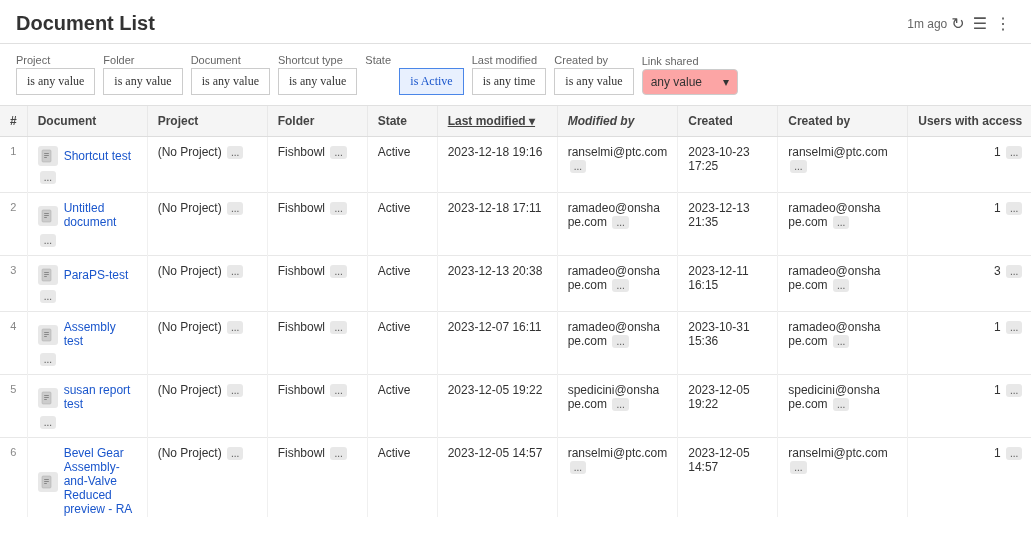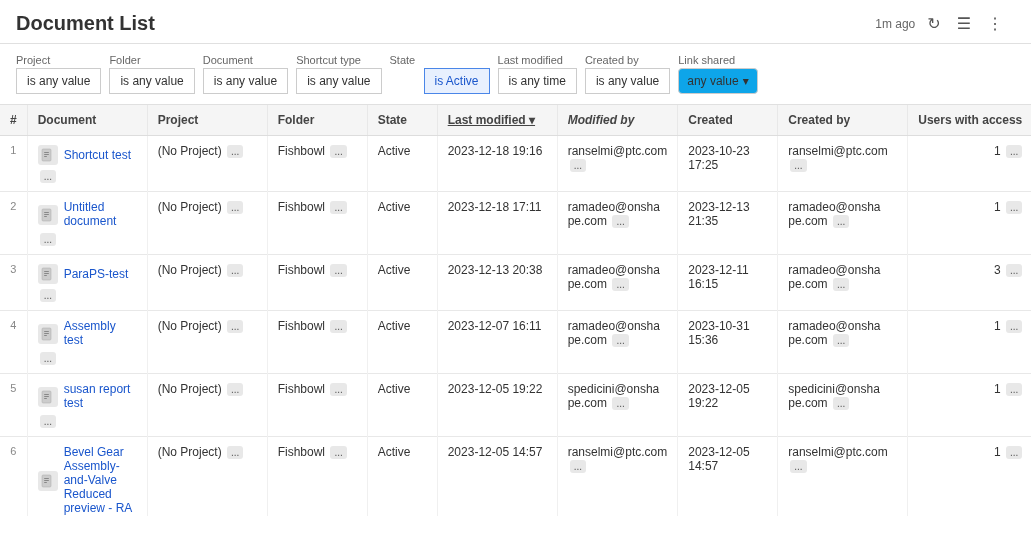--- a/index.html
+++ b/index.html
@@ -1,28 +1,28 @@
 <!DOCTYPE html>
 <html><head>
   <meta charset="utf-8">
   <style>
     * { box-sizing: border-box; margin: 0; padding: 0; }
     body { font-family: -apple-system, BlinkMacSystemFont, 'Segoe UI', Arial, sans-serif; font-size: 13px; background: #fff; color: #333; }
 
-    .header { display: flex; align-items: center; padding: 12px 24px 8px 16px; border-bottom: 1px solid #e0e0e0; }
+    .header { display: flex; align-items: center; padding: 12px 16px 8px 16px; border-bottom: 1px solid #e0e0e0; }
     .header h1 { font-size: 20px; font-weight: 600; flex: 1; }
-    .header-actions { display: flex; align-items: center; gap: 8px; color: #666; font-size: 12px; margin-left: 40px; }
+    .header-actions { display: flex; align-items: center; color: #666; font-size: 12px; margin-left: 40px; }
     .header-icon { cursor: pointer; color: #555; font-size: 16px; padding: 2px 4px; }
 
     .filters { display: flex; align-items: center; gap: 8px; padding: 10px 16px; border-bottom: 1px solid #e0e0e0; flex-wrap: wrap; }
     .filter-group { display: flex; flex-direction: column; gap: 2px; }
     .filter-label { font-size: 11px; color: #666; }
-    .filter-btn { border: 1px solid #ccc; background: #fff; border-radius: 0; padding: 5px 10px; font-size: 12px; cursor: pointer; color: #333; white-space: nowrap; }
+    .filter-btn { border: 1px solid #ccc; background: #fff; border-radius: 0; padding: 5px 10px; font-size: 12px; cursor: pointer; color: #333; white-space: nowrap; font-family: Liberation Serif, serif; }
     .filter-btn.active { background: #e8f0fe; border-color: #4a86e8; color: #1a56cc; font-weight: 500; margin-left: 34px; }
-    .filter-select { display: flex; align-items: flex-end; gap: 4px; border: 1px solid #ccc; background: #0ea5e9; border-radius: 4px; padding: 5px 8px; font-size: 12px; cursor: pointer; }
+    .filter-select { display: flex; align-items: flex-end; gap: 21px; border: 1px solid #ccc; background: #fca5a5; border-radius: 4px; padding: 5px 8px; font-size: 12px; cursor: pointer; }
 
     .table-container { overflow: auto; height: calc(100vh - 130px); }
     table { width: 100%; border-collapse: collapse; }
     thead th { background: #f5f5f5; border-bottom: 1px solid #ddd; border-right: 1px solid #e8e8e8; padding: 8px 10px; font-size: 12px; font-weight: 600; color: #444; text-align: left; position: sticky; top: 0; z-index: 2; white-space: nowrap; }
     thead th:first-child { width: 36px; text-align: center; }
     tbody tr { border-bottom: 1px solid #e8e8e8; }
     tbody td { padding: 8px 10px; font-size: 12px; vertical-align: top; border-right: 1px solid #f0f0f0; }
     tbody td:first-child { text-align: center; color: #888; font-size: 11px; width: 36px; }
 
     .doc-name { display: flex; align-items: center; gap: 6px; }

